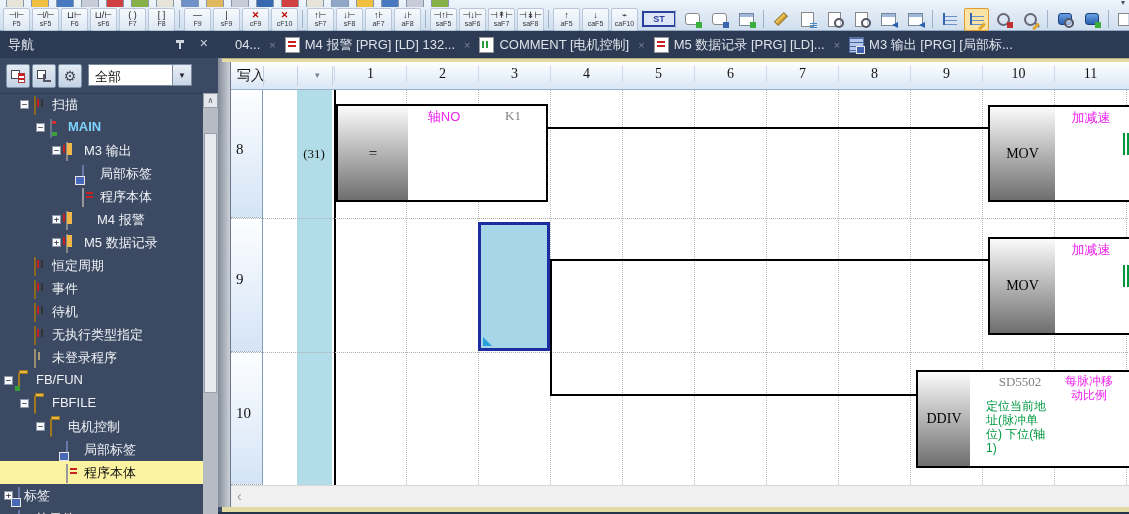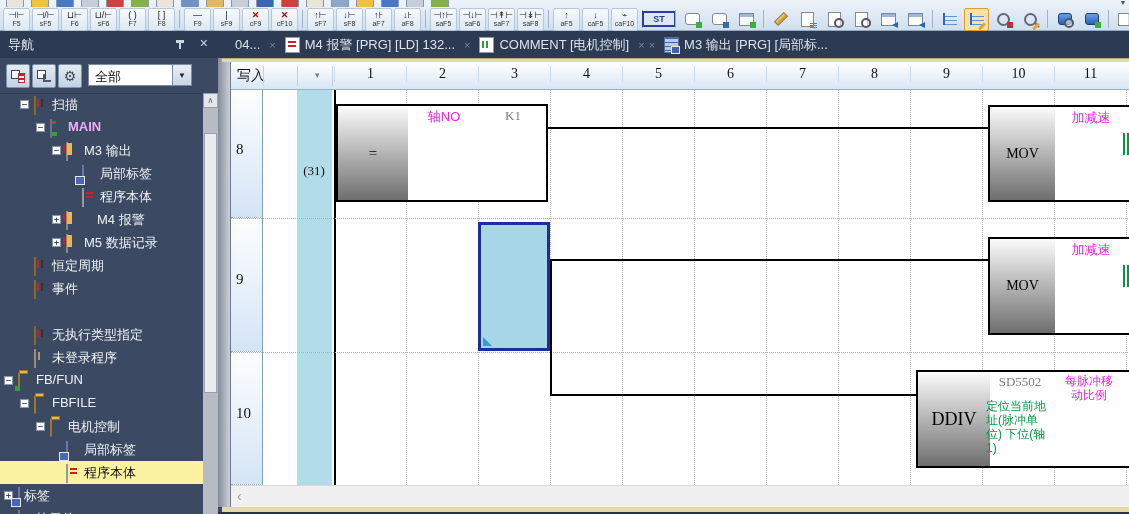--- a/index.html
+++ b/index.html
@@ -74,21 +74,21 @@
   .gear{font-family:"DejaVu Sans",sans-serif;font-size:14px;color:#404650;line-height:14px;}
   .combo{position:absolute;left:88px;top:6px;width:104px;height:22px;background:#fff;border:1px solid #7a8aa0;box-sizing:border-box;}
   .combo .cval{position:absolute;left:6px;top:3px;font-size:13px;color:#111;}
   .combo .carr{position:absolute;right:0;top:0;width:18px;height:20px;background:linear-gradient(#e8eef6,#c9d6e6);
                border-left:1px solid #7a8aa0;display:flex;align-items:center;justify-content:center;font-size:8px;color:#223;}
   .tree{position:absolute;left:0;top:62px;width:203px;height:421px;overflow:hidden;}
   .ti{position:absolute;left:0;width:203px;height:23px;}
   .ti.sel{background:#fbf2a2;}
   .tlabel{position:absolute;top:3px;font-size:13px;color:#eef1f5;white-space:nowrap;}
   .ti.sel .tlabel{color:#111;}
-  .ti.red .tlabel{color:#f0abfc;font-weight:bold;}
+  .ti.red .tlabel{color:#7dd3fc;font-weight:bold;}
   .exp{position:absolute;top:7px;width:9px;height:9px;background:#f8fafc;border:1px solid #8a96a8;color:#223;
        font-size:9px;line-height:7px;text-align:center;font-family:"DejaVu Sans Mono",monospace;box-sizing:border-box;}
   .tic{position:absolute;top:4px;width:15px;height:14px;box-sizing:border-box;}
   .ic-exec{background:linear-gradient(#f4da8e,#dca83e);border:1px solid #8a6820;position:relative;}
   .ic-exec::before{content:"";position:absolute;left:2px;top:2px;width:2px;height:8px;background:#c82020;}
   .ic-exec::after{content:"";position:absolute;left:6px;top:2px;width:2px;height:8px;background:#333;}
   .ic-main{background:#cdd4e0;border:1px solid #68748c;position:relative;}
   .ic-main::before{content:"";position:absolute;left:1px;bottom:1px;width:5px;height:4px;background:#3aa03a;}
   .ic-main::after{content:"";position:absolute;left:1px;top:1px;width:4px;height:3px;background:#d03030;}
   .ic-prog{background:#fff;border:1px solid #888;position:relative;}
@@ -116,21 +116,21 @@
   .doc{position:absolute;left:230px;top:62px;width:899px;height:445px;background:#fff;border-left:1px solid #6e7787;box-sizing:border-box;overflow:hidden;}
   .lhead{position:absolute;left:0;top:0;width:899px;height:28px;background:linear-gradient(#ffffff,#d8e6f6);border-bottom:1px solid #9ab0cc;box-sizing:border-box;}
   .lmode{position:absolute;left:6px;top:5px;font-size:14px;color:#111;}
   .lddrop{position:absolute;left:84px;top:8px;font-size:9px;color:#78808c;}
   .hsep{position:absolute;top:4px;width:1px;height:20px;background:#c2d0e2;}
   .colnum{position:absolute;top:4px;width:72px;text-align:center;font-size:14px;color:#111;border-left:1px solid #ccd9ea;box-sizing:border-box;}
   .gcell{position:absolute;left:0;width:32px;background:linear-gradient(#fdfeff,#d4e4f6);border-right:1px solid #7f9fc0;
          border-bottom:1px dotted #9aaabb;box-sizing:border-box;}
   .gnum{position:absolute;left:5px;top:40%;font-size:15px;color:#111;}
   .tealcol{position:absolute;left:66px;top:28px;width:35px;height:395px;background:#b2dde8;}
-  .step{position:absolute;left:62px;width:42px;top:84px;text-align:center;font-size:13px;color:#111;margin-top:17px;}
+  .step{position:absolute;left:62px;width:42px;top:84px;text-align:center;font-size:13px;color:#111;}
   .rail{position:absolute;left:103px;top:28px;width:2px;height:395px;background:#000;}
   .dv{position:absolute;top:28px;height:395px;width:0;border-left:1px dotted #b8b8b8;}
   .dh{position:absolute;left:0;width:899px;height:0;border-top:1px dotted #b0b0b0;}
   .wire{position:absolute;height:2px;background:#000;}
   .vwire{position:absolute;width:2px;background:#000;}
   .ibox{position:absolute;background:#fff;border:2px solid #000;box-sizing:border-box;}
   .ibox.clip{border-right:none;}
   .grad{position:absolute;left:0;top:0;height:100%;background:linear-gradient(#fbfbfb,#6e6e6e);
         display:flex;align-items:center;justify-content:center;font-size:15px;color:#000;}
   .oplabel{position:absolute;top:2px;text-align:center;font-size:13px;}
@@ -373,20 +373,24 @@
     <div class="tab">
       <span class="tabico red"></span>
       <span>M4 报警 [PRG] [LD] 132...</span>
     </div>
     <span class="tabx">×</span>
     <div class="tab">
       <span class="tabico green"></span>
       <span>COMMENT [电机控制]</span>
     </div>
     <span class="tabx">×</span>
+    <div class="tab">
+      <span class="tabico red"></span>
+      <span>M5 数据记录 [PRG] [LD]...</span>
+    </div>
     <span class="tabx">×</span>
     <div class="tab">
       <span class="tabico blue"></span>
       <span>M3 输出 [PRG] [局部标...</span>
     </div>
   </div>
 
   <div class="navpanel">
     <div class="ntitle">
       <span>导航</span>
@@ -443,20 +447,24 @@
         <span class="tic ic-prog" style="left:66px"></span>
         <span class="tlabel" style="left:84px">M5 数据记录</span>
       </div>
       <div class="ti" style="top:161px">
         <span class="tic ic-exec" style="left:34px"></span>
         <span class="tlabel" style="left:52px">恒定周期</span>
       </div>
       <div class="ti" style="top:184px">
         <span class="tic ic-exec" style="left:34px"></span>
         <span class="tlabel" style="left:52px">事件</span>
+      </div>
+      <div class="ti" style="top:207px">
+        <span class="tic ic-exec" style="left:34px"></span>
+        <span class="tlabel" style="left:52px">待机</span>
       </div>
       <div class="ti" style="top:230px">
         <span class="tic ic-exec" style="left:34px"></span>
         <span class="tlabel" style="left:52px">无执行类型指定</span>
       </div>
       <div class="ti" style="top:253px">
         <span class="tic ic-unreg" style="left:34px"></span>
         <span class="tlabel" style="left:52px">未登录程序</span>
       </div>
       <div class="ti" style="top:276px">
@@ -565,21 +573,21 @@
       <span class="seltri"></span>
     </div>
 
     <div class="ibox clip" style="left:757px;top:175px;width:142px;height:98px">
       <div class="grad lf" style="width:65px;font-size:14px">MOV</div>
       <span class="oplabel magenta" style="left:65px;width:72px">加减速</span>
       <span class="gsliver" style="left:133px;top:26px"></span>
     </div>
 
     <div class="ibox clip" style="left:685px;top:308px;width:214px;height:98px">
-      <div class="grad lf" style="width:72px;font-size:18px">DDIV</div>
+      <div class="grad lf" style="width:52px;font-size:14px">DDIV</div>
       <span class="oplabel gray lf" style="left:66px;width:72px">SD5502</span>
       <span class="oplabel greentx" style="left:68px;width:66px;top:27px;text-align:left;font-size:12px;line-height:14px">定位当前地址(脉冲单位) 下位(轴1)</span>
       <span class="oplabel magenta" style="left:142px;width:58px;font-size:12px;line-height:14px">每脉冲移动比例</span>
     </div>
 
     <div class="hscroll">
       <span class="hsleft">‹</span>
     </div>
   </div>
 

